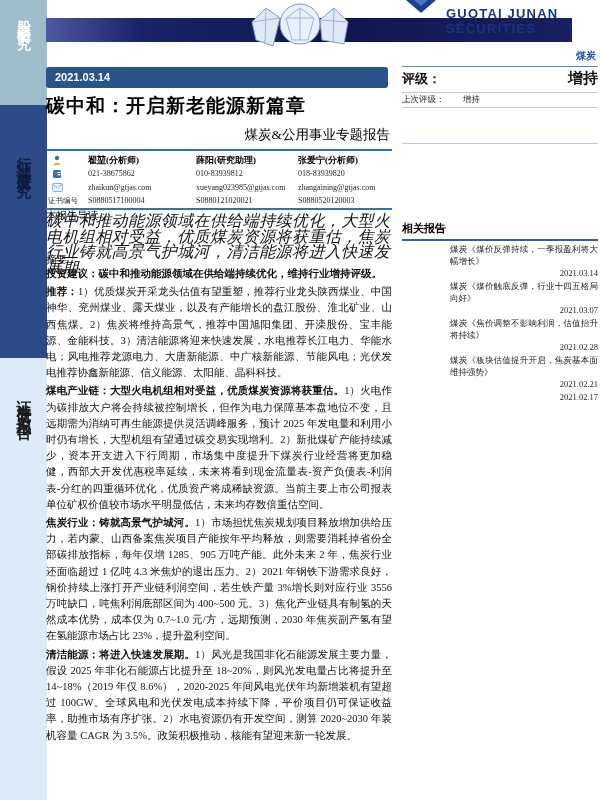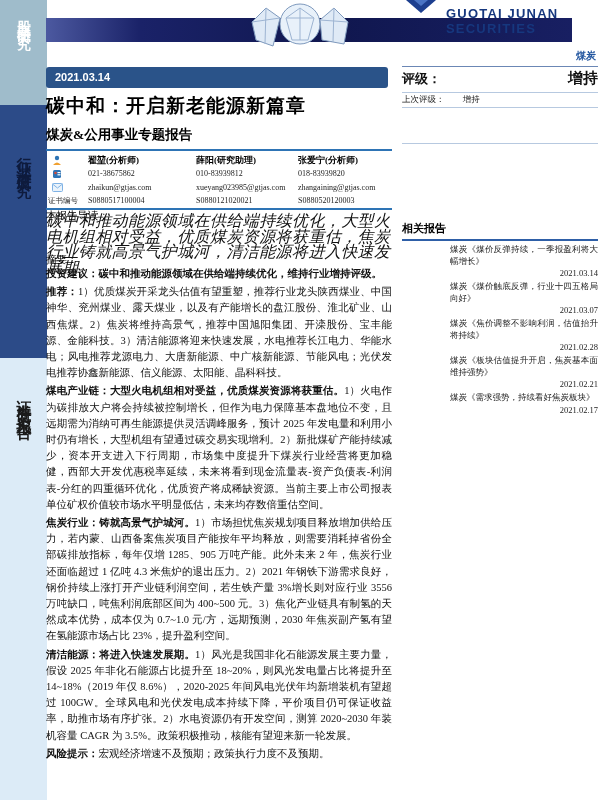--- a/index.html
+++ b/index.html
@@ -28,22 +28,22 @@
   .industry-tag{position:absolute;left:400px;top:49px;width:196px;text-align:right;
                 font-family:"Liberation Sans","DejaVu Sans",sans-serif;
                 font-size:10px;font-weight:bold;color:#2457a0;}
 
   
   .datebox{position:absolute;left:46px;top:67px;width:342px;height:21px;background:#2a5389;
            border-radius:3px;color:#fff;font-family:"Liberation Sans","DejaVu Sans",sans-serif;
            font-size:11px;font-weight:bold;line-height:21px;padding-left:9px;box-sizing:border-box;}
   .title{position:absolute;left:46px;top:93px;width:346px;font-size:19px;font-weight:bold;
          letter-spacing:1px;color:#000;}
-  .subtitle{position:absolute;left:46px;top:126px;width:344px;text-align:left;
-            font-size:13.5px;font-weight:bold;color:#000;}
+  .subtitle{position:absolute;left:46px;top:126px;width:344px;text-align:right;
+            font-size:13.5px;font-weight:normal;color:#000;}
 
   .atable{position:absolute;left:46px;top:149px;width:346px;height:57px;
           border-top:2px solid #2e74b5;border-bottom:2px solid #2e74b5;}
   .atable .cell{position:absolute;font-size:8px;color:#222;white-space:nowrap;}
   .atable .aname{font-size:9px;font-weight:bold;color:#000;}
   .certlab{position:absolute;left:2px;top:45px;font-size:7.5px;color:#333;}
   .aicon{position:absolute;left:6px;}
 
   .lead-label{position:absolute;left:46px;font-family:"Liberation Sans","DejaVu Sans",sans-serif;
               font-size:10.5px;font-weight:normal;color:#000;}
@@ -147,21 +147,20 @@
   <div class="lead-label" style="top:209px">本报告导读：</div>
   <div class="intro">碳中和推动能源领域在供给端持续优化，大型火电机组相对受益，优质煤炭资源将获重估，焦炭行业铸就高景气护城河，清洁能源将进入快速发展期。</div>
   <div class="lead-label" style="top:253px">摘要：</div>
 
   <div class="summary">
     <p><span class="lead">投资建议：碳中和推动能源领域在供给端持续优化，维持行业增持评级。</span><span></span></p>
     <p><span class="lead">推荐：</span><span>1）优质煤炭开采龙头估值有望重塑，推荐行业龙头陕西煤业、中国神华、兖州煤业、露天煤业，以及有产能增长的盘江股份、淮北矿业、山西焦煤。2）焦炭将维持高景气，推荐中国旭阳集团、开滦股份、宝丰能源、金能科技。3）清洁能源将迎来快速发展，水电推荐长江电力、华能水电；风电推荐龙源电力、大唐新能源、中广核新能源、节能风电；光伏发电推荐协鑫新能源、信义能源、太阳能、晶科科技。</span></p>
     <p><span class="lead">煤电产业链：大型火电机组相对受益，优质煤炭资源将获重估。</span><span>1）火电作为碳排放大户将会持续被控制增长，但作为电力保障基本盘地位不变，且远期需为消纳可再生能源提供灵活调峰服务，预计 2025 年发电量和利用小时仍有增长，大型机组有望通过碳交易实现增利。2）新批煤矿产能持续减少，资本开支进入下行周期，市场集中度提升下煤炭行业经营将更加稳健，西部大开发优惠税率延续，未来将看到现金流量表-资产负债表-利润表-分红的四重循环优化，优质资产将成稀缺资源。当前主要上市公司报表单位矿权价值较市场水平明显低估，未来均存数倍重估空间。</span></p>
     <p><span class="lead">焦炭行业：铸就高景气护城河。</span><span>1）市场担忧焦炭规划项目释放增加供给压力，若内蒙、山西备案焦炭项目产能按年平均释放，则需要消耗掉省份全部碳排放指标，每年仅增 1285、905 万吨产能。此外未来 2 年，焦炭行业还面临超过 1 亿吨 4.3 米焦炉的退出压力。2）2021 年钢铁下游需求良好，钢价持续上涨打开产业链利润空间，若生铁产量 3%增长则对应行业 3556 万吨缺口，吨焦利润底部区间为 400~500 元。3）焦化产业链具有制氢的天然成本优势，成本仅为 0.7~1.0 元/方，远期预测，2030 年焦炭副产氢有望在氢能源市场占比 23%，提升盈利空间。</span></p>
     <p><span class="lead">清洁能源：将进入快速发展期。</span><span>1）风光是我国非化石能源发展主要力量，假设 2025 年非化石能源占比提升至 18~20%，则风光发电量占比将提升至 14~18%（2019 年仅 8.6%），2020-2025 年间风电光伏年均新增装机有望超过 100GW。全球风电和光伏发电成本持续下降，平价项目仍可保证收益率，助推市场有序扩张。2）水电资源仍有开发空间，测算 2020~2030 年装机容量 CAGR 为 3.5%。政策积极推动，核能有望迎来新一轮发展。</span></p>
-    <p><span class="lead">风险提示：</span><span>宏观经济增速不及预期；政策执行力度不及预期。</span></p>
   </div>
 
   <div class="hr" style="top:66px"></div>
   <div class="rcol rating-row">
     <span class="rating-label">评级：</span>
     <span class="rating-value">增持</span>
   </div>
   <div class="hr hr-thin" style="top:92px"></div>
   <div class="rcol prev-row">
     <span>上次评级：</span>
@@ -183,18 +182,17 @@
     </div>
     <div class="rel-item">
       <div class="rel-title">煤炭《焦价调整不影响利润，估值抬升将持续》</div>
       <div class="rel-date">2021.02.28</div>
     </div>
     <div class="rel-item">
       <div class="rel-title">煤炭《板块估值提升开启，焦炭基本面维持强势》</div>
       <div class="rel-date">2021.02.21</div>
     </div>
     <div class="rel-item">
-      <div class="rel-title">煤炭《需求强势，持续看好焦炭板块》</div>
       <div class="rel-date">2021.02.17</div>
     </div>
   </div>
 
 </div>
 
 </body></html>

